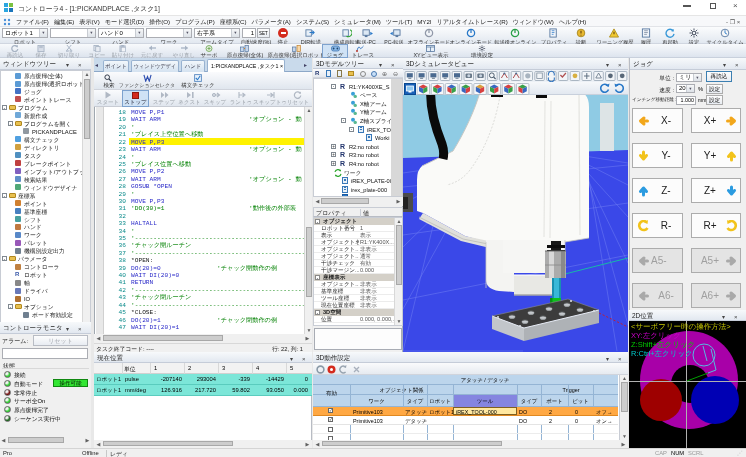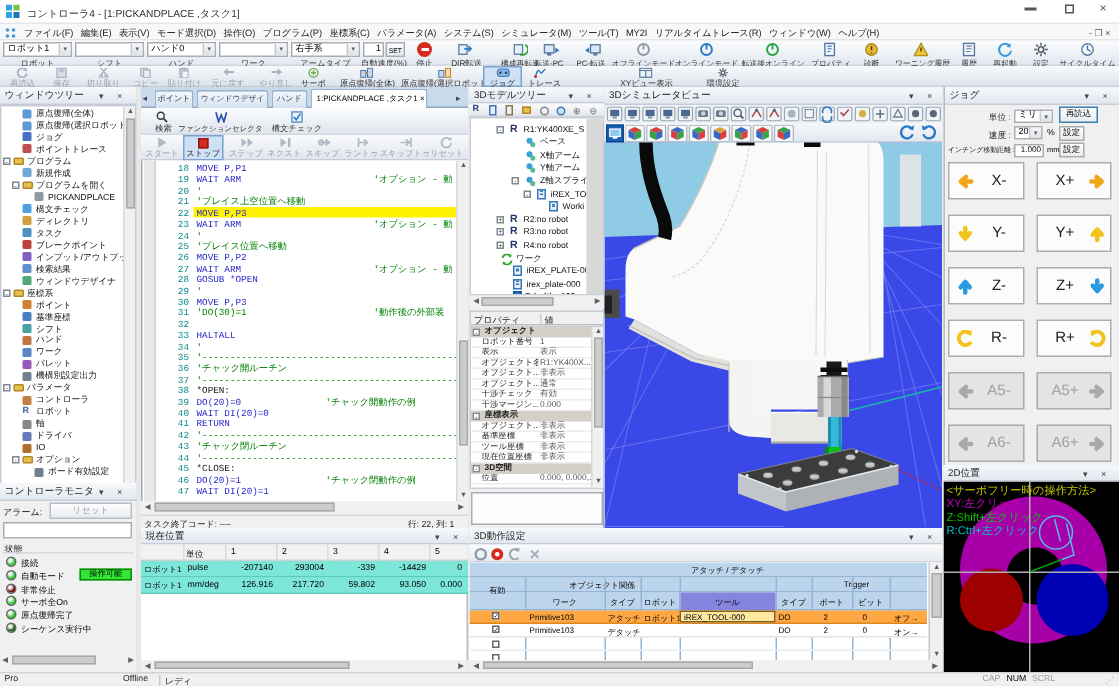--- a/index.html
+++ b/index.html
@@ -881,21 +881,21 @@
       <div class="abs" style="left:3px;top:6px;width:30px;text-align:center;font-size:10px;color:#202020;">R+</div>
       <svg class="abs" style="left:33px;top:6px;" width="13" height="12" viewBox="0 0 12 12">
             <path d="M3 2 A4.5 4.5 0 1 1 2 8" stroke="#F2C31B" stroke-width="2.6" fill="none"></path>
             <path d="M1.5 0 L2 4 L5.5 2.5 Z" fill="#F2C31B"></path>
           </svg>
         </div>
         <div class="abs" style="left:2px;top:178px;width:51px;height:25px;background:#E4E4E4;border:1px solid #ACACAC;">
       <svg class="abs" style="left:4px;top:6px;" width="13" height="12" viewBox="0 0 12 12">
             <path d="M10 6 L4 6 M6.5 3 L3 6 L6.5 9" stroke="#A9A9A9" stroke-width="3" fill="none" stroke-linecap="round" stroke-linejoin="round"></path>
           </svg>
-      <div class="abs" style="left:18px;top:6px;width:30px;text-align:center;font-size:10px;color:#A0A0A0;">A5-</div>
+      <div class="abs" style="left:18px;top:6px;width:30px;font-size:10px;color:#A0A0A0;">A5-</div>
         </div>
     <div class="abs" style="left:61px;top:178px;width:50px;height:25px;background:#E4E4E4;border:1px solid #ACACAC;">
       <div class="abs" style="left:3px;top:6px;width:30px;text-align:center;font-size:10px;color:#A0A0A0;">A5+</div>
       <svg class="abs" style="left:33px;top:6px;" width="13" height="12" viewBox="0 0 12 12">
             <path d="M2 6 L8 6 M5.5 3 L9 6 L5.5 9" stroke="#A9A9A9" stroke-width="3" fill="none" stroke-linecap="round" stroke-linejoin="round"></path>
           </svg>
         </div>
         <div class="abs" style="left:2px;top:213px;width:51px;height:25px;background:#E4E4E4;border:1px solid #ACACAC;">
       <svg class="abs" style="left:4px;top:6px;" width="13" height="12" viewBox="0 0 12 12">
             <path d="M10 6 L4 6 M6.5 3 L3 6 L6.5 9" stroke="#A9A9A9" stroke-width="3" fill="none" stroke-linecap="round" stroke-linejoin="round"></path>

